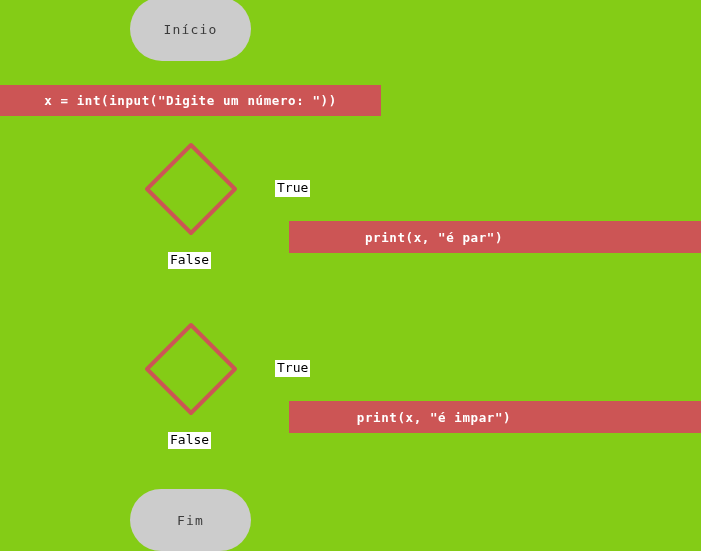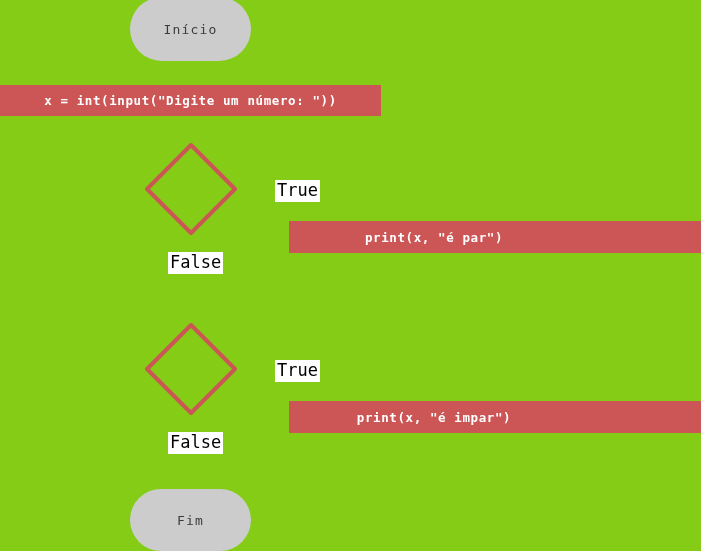--- a/index.html
+++ b/index.html
@@ -52,21 +52,21 @@
   }
   .decision svg {
     display: block;
   }
 
   
   .edge-label {
     position: absolute;
     background: #ffffff;
     color: #000000;
-    font-size: 17px;
+    font-size: 13px;
     line-height: 1.15;
     padding: 1px 2px;
     white-space: nowrap;
   }
 </style>
 </head>
 <body>
 
 <div id="canvas">
 

